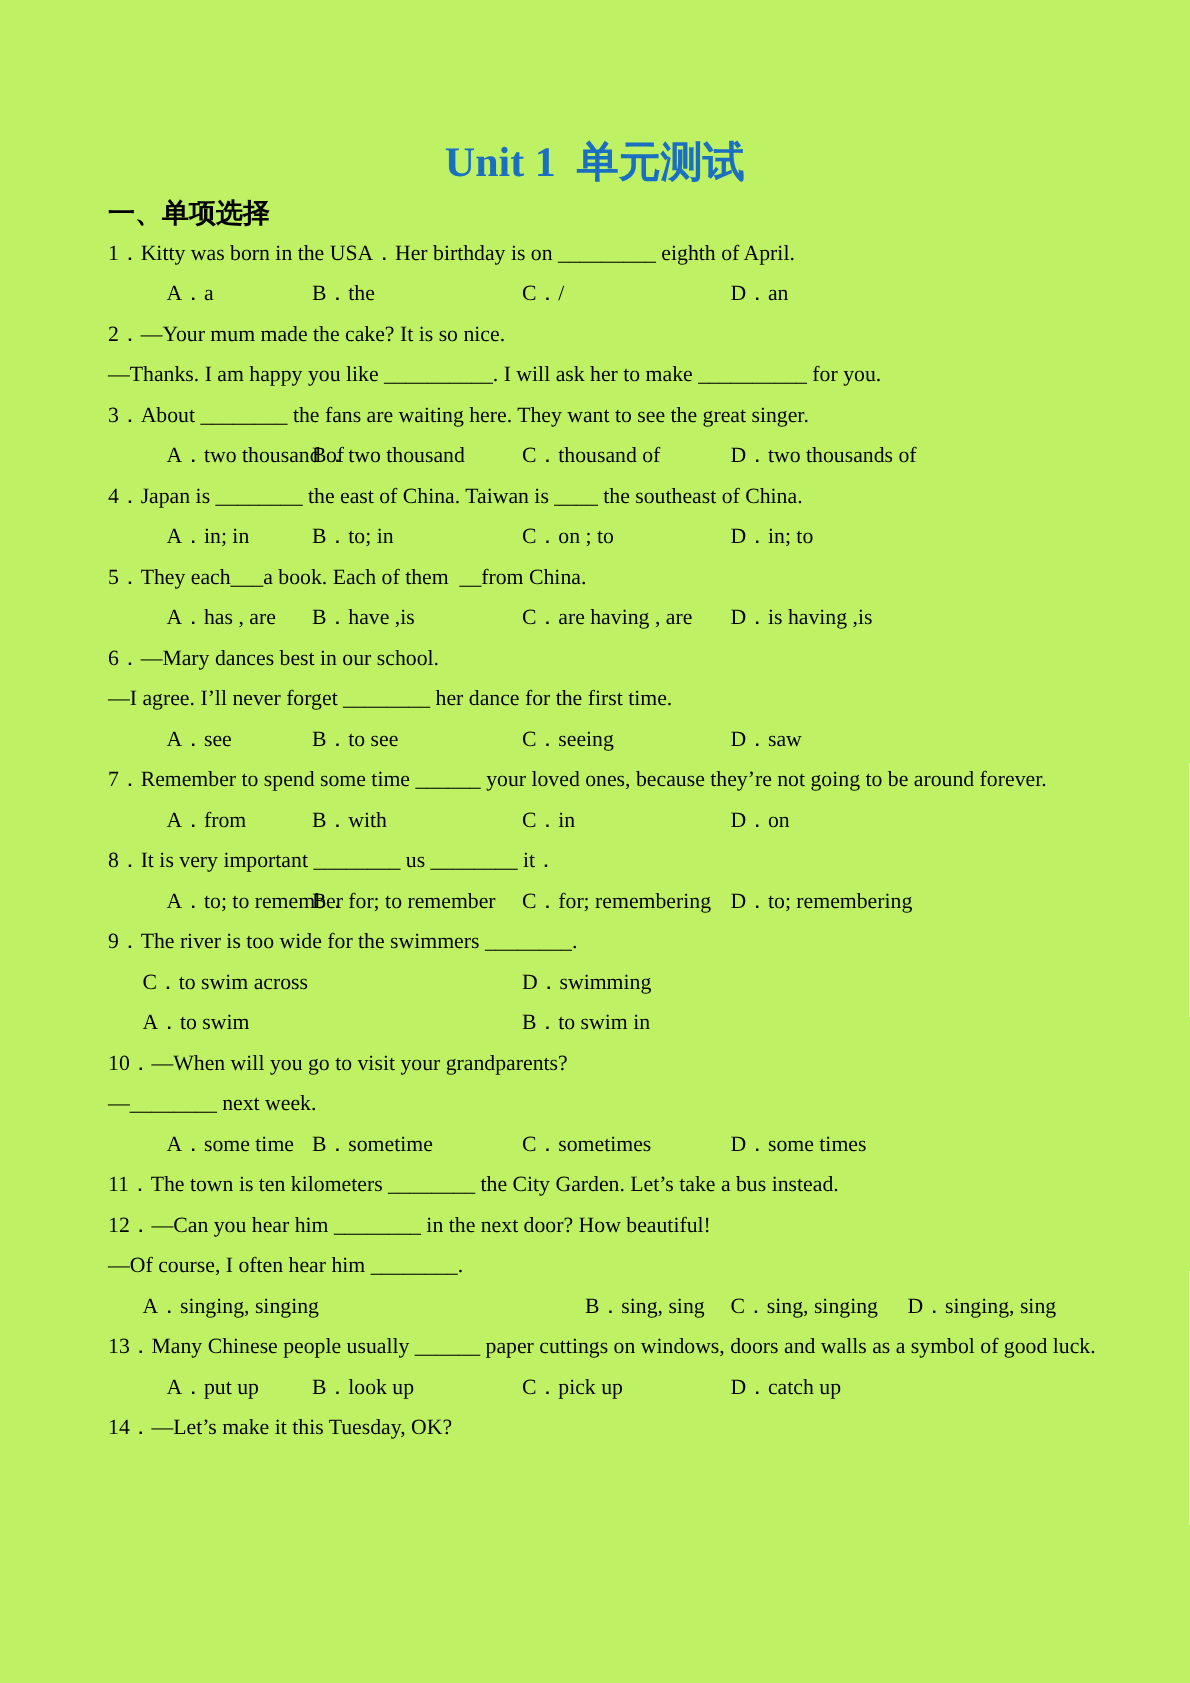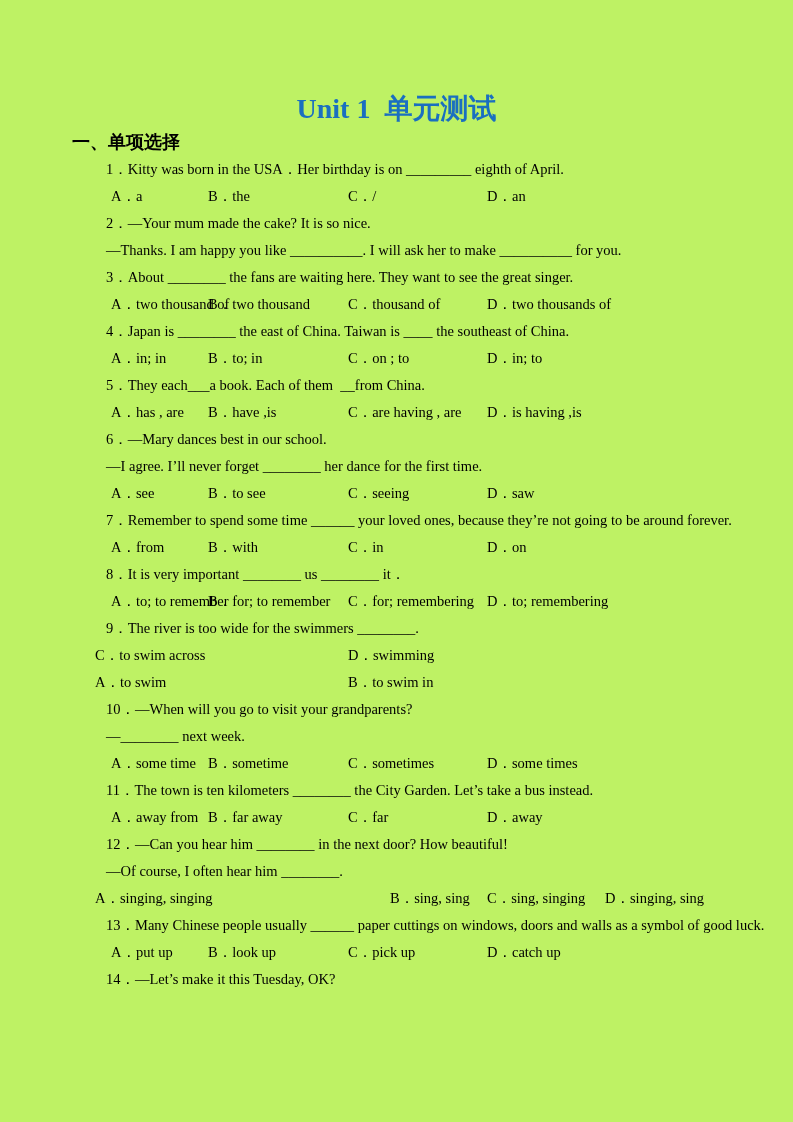--- a/index.html
+++ b/index.html
@@ -31,21 +31,20 @@
     height: 27px;
     line-height: 27px;
     font-weight: bold;
     font-size: 18px;
     white-space: pre;
   }
   .qline {
     height: 27px;
     line-height: 27px;
     white-space: pre;
-    margin-left: 34px;
   }
   .optrow {
     position: relative;
     height: 27px;
     line-height: 27px;
   }
   .opt { position: absolute; top: 0; white-space: pre; }
   .std4 .opt:nth-child(1) { left: 39px; }
   .std4 .opt:nth-child(2) { left: 136px; }
   .std4 .opt:nth-child(3) { left: 276px; }
@@ -128,26 +127,20 @@
         </div>
         <div class="qline">10．—When will you go to visit your grandparents?</div>
         <div class="qline">—________ next week.</div>
         <div class="optrow std4">
           <span class="opt">A．some time</span>
           <span class="opt">B．sometime</span>
           <span class="opt">C．sometimes</span>
           <span class="opt">D．some times</span>
         </div>
         <div class="qline">11．The town is ten kilometers ________ the City Garden. Let’s take a bus instead.</div>
-        <div class="optrow std4">
-          <span class="opt">A．away from</span>
-          <span class="opt">B．far away</span>
-          <span class="opt">C．far</span>
-          <span class="opt">D．away</span>
-        </div>
         <div class="qline">12．—Can you hear him ________ in the next door? How beautiful!</div>
         <div class="qline">—Of course, I often hear him ________.</div>
         <div class="optrow wide4">
           <span class="opt">A．singing, singing</span>
           <span class="opt">B．sing, sing</span>
           <span class="opt">C．sing, singing</span>
           <span class="opt">D．singing, sing</span>
         </div>
         <div class="qline">13．Many Chinese people usually ______ paper cuttings on windows, doors and walls as a symbol of good luck.</div>
         <div class="optrow std4">

